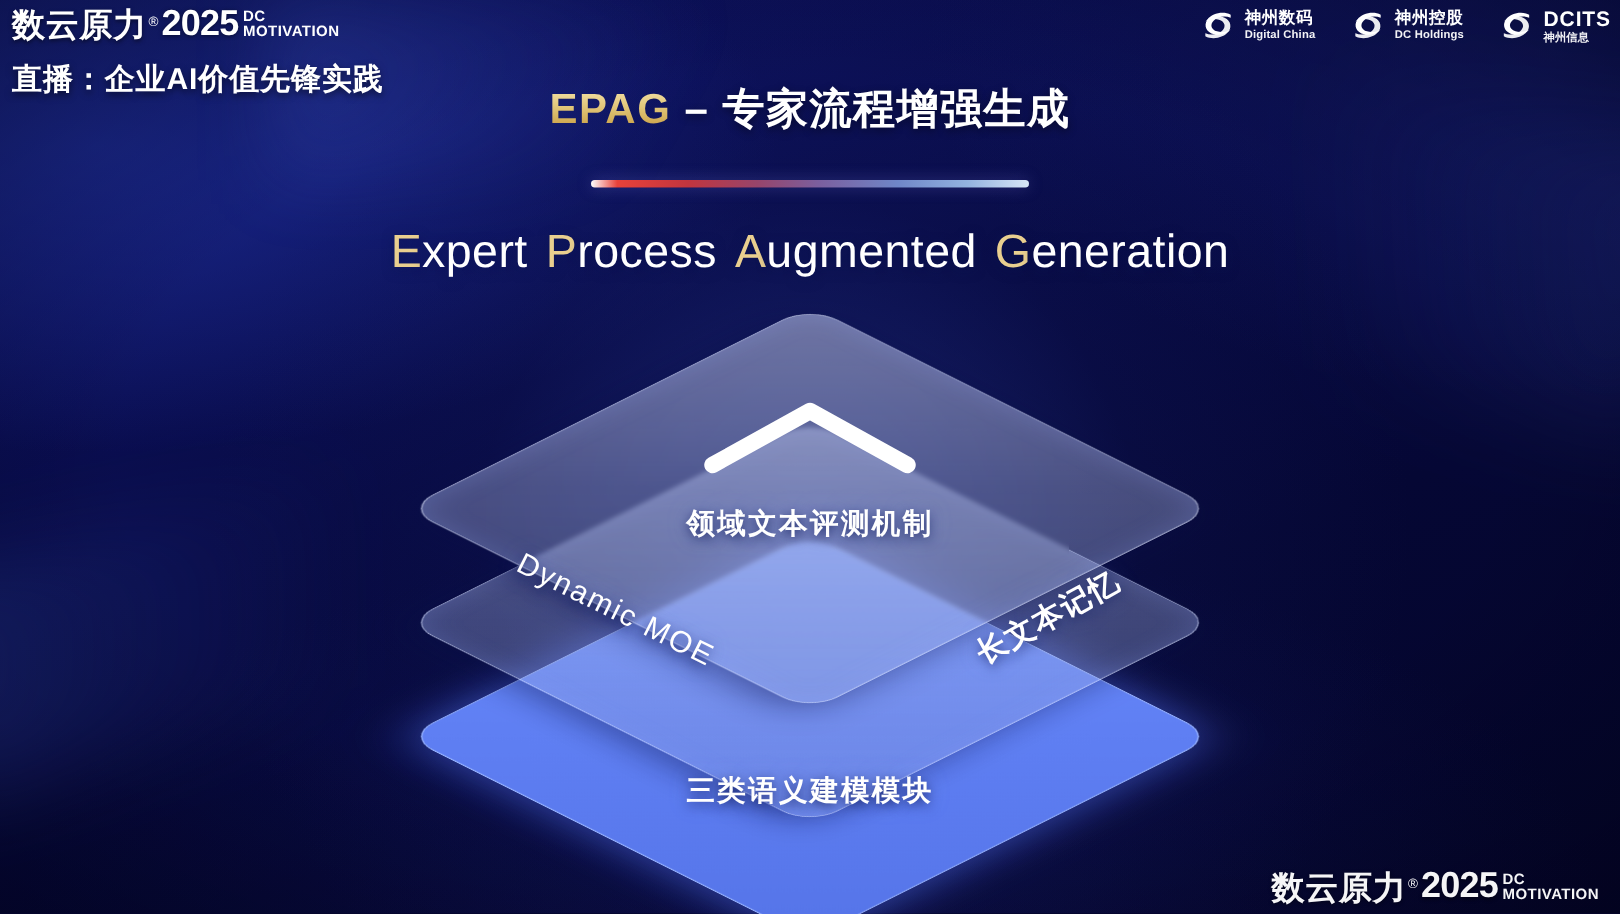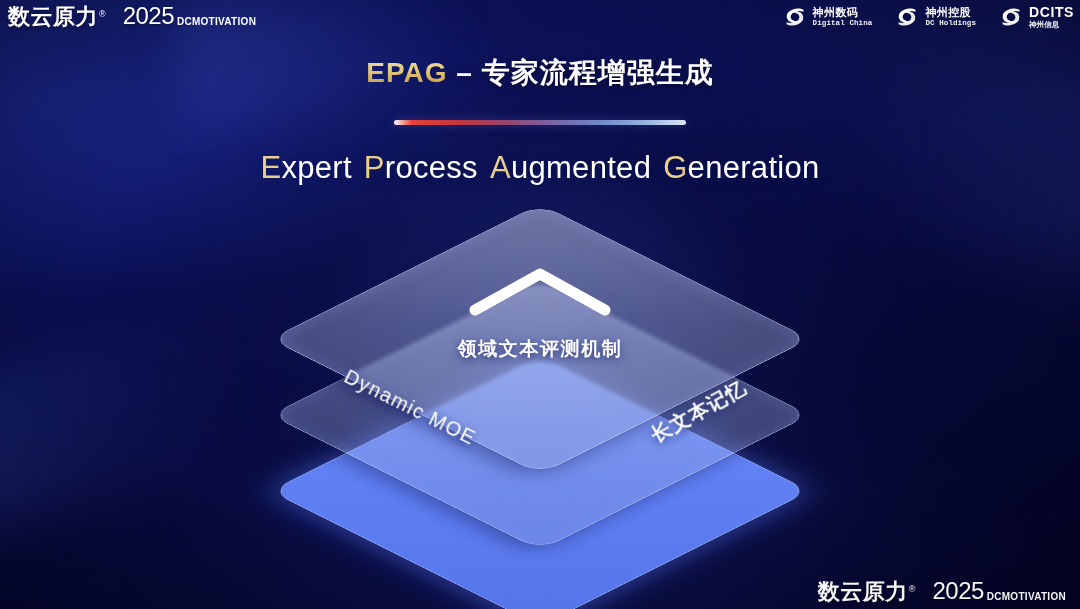--- a/index.html
+++ b/index.html
@@ -34,46 +34,46 @@
   .brand-logo{
     display:flex; align-items:flex-end; gap:1px;
     color:#fff; white-space:nowrap;
   }
   .brand-cn{
     font-size:22px; font-weight:700; letter-spacing:.5px;
     line-height:1; text-shadow:0 1px 3px rgba(0,0,0,.5);
   }
   .brand-reg{ font-size:9px; vertical-align:super; line-height:1; position:relative; top:-9px; }
   .brand-year{
-    font-size:24px; font-weight:400; letter-spacing:-.5px; line-height:1;
-    margin-left:16px; text-shadow:0 1px 3px rgba(0,0,0,.5);
+    font-size:24px; font-weight:700; letter-spacing:-.5px; line-height:1;
+    margin-left:1px; text-shadow:0 1px 3px rgba(0,0,0,.5);
   }
   .brand-dc{
-    display:flex; flex-direction:row; line-height:1;
+    display:flex; flex-direction:column; line-height:1;
     margin-left:2px; margin-bottom:1px;
   }
   .brand-dc .dc{ font-size:10px; font-weight:700; letter-spacing:.2px; }
   .brand-dc .mo{ font-size:10px; font-weight:700; letter-spacing:.3px; }
 
   .live-title{
     margin-top:11px;
     font-size:20px; font-weight:700; color:#fff; white-space:nowrap;
     letter-spacing:.6px; text-shadow:0 2px 5px rgba(0,0,0,.55);
   }
 
   
   .partners{
     position:absolute; right:6px; top:4px; z-index:6;
     display:flex; align-items:center; gap:22px;
   }
   .partner{ display:flex; align-items:center; gap:5px; }
   .p-mark{ width:26px; height:26px; flex:none; }
   .p-txt{ display:flex; flex-direction:column; line-height:1.08; color:#fff; white-space:nowrap; }
   .p-cn{ font-size:11px; font-weight:700; letter-spacing:.4px; }
-  .p-en{ font-size:7.5px; font-weight:700; letter-spacing:.1px; opacity:.95;font-family:Liberation Mono, monospace; }
+  .p-en{ font-size:7.5px; font-weight:700; letter-spacing:.1px; opacity:.95; }
   .p-cn.big{ font-size:14px; font-weight:700; letter-spacing:.6px;text-align:center; }
 
   
   .main-title{
     position:absolute; left:0; right:0; top:54px; z-index:5;
     text-align:center; white-space:nowrap;
     font-size:28px; font-weight:700; letter-spacing:1px;
   }
   .t-epag{
     background:linear-gradient(180deg,#f6e6ae 0%,#e3c97e 42%,#c59a3c 100%);
@@ -194,20 +194,21 @@
   <div class="hdr-left">
     <div class="brand-logo">
       <span class="brand-cn">数云原力</span>
       <span class="brand-reg">®</span>
       <span class="brand-year">2025</span>
       <span class="brand-dc">
         <span class="dc">DC</span>
         <span class="mo">MOTIVATION</span>
       </span>
     </div>
+    <div class="live-title">直播：企业AI价值先锋实践</div>
   </div>
 
   <div class="partners">
 
     <div class="partner">
       <svg class="p-mark" viewBox="0 0 40 40">
         <path d="M33 9c-7-4-19-2-24 5-4 6-1 13 7 15 6 1.6 13-.4 17-5-4 2.6-9.5 3.4-14 2-6-1.8-7.5-7-3.5-11C19 11 27 9.4 33 12z" fill="#ffffff"></path>
         <path d="M7 31c7 4 19 2 24-5 4-6 1-13-7-15-6-1.6-13 .4-17 5 4-2.6 9.5-3.4 14-2 6 1.8 7.5 7 3.5 11C21 29 13 30.6 7 28z" fill="#ffffff" opacity=".92"></path>
       </svg>
       <span class="p-txt">
@@ -256,20 +257,21 @@
     <div class="layer mid"></div>
     <div class="layer top"></div>
 
     <svg class="chevron" viewBox="0 0 150 60">
       <path d="M10 50 L75 14 L140 50" fill="none" stroke="#ffffff" stroke-width="11" stroke-linecap="round" stroke-linejoin="round"></path>
     </svg>
 
     <div class="lbl lbl-top">领域文本评测机制</div>
     <div class="lbl lbl-left">Dynamic  MOE</div>
     <div class="lbl lbl-right">长文本记忆</div>
+    <div class="lbl lbl-bottom">三类语义建模模块</div>
 
   </div>
 
   <div class="watermark">
     <div class="brand-logo">
       <span class="brand-cn">数云原力</span>
       <span class="brand-reg">®</span>
       <span class="brand-year">2025</span>
       <span class="brand-dc">
         <span class="dc">DC</span>

